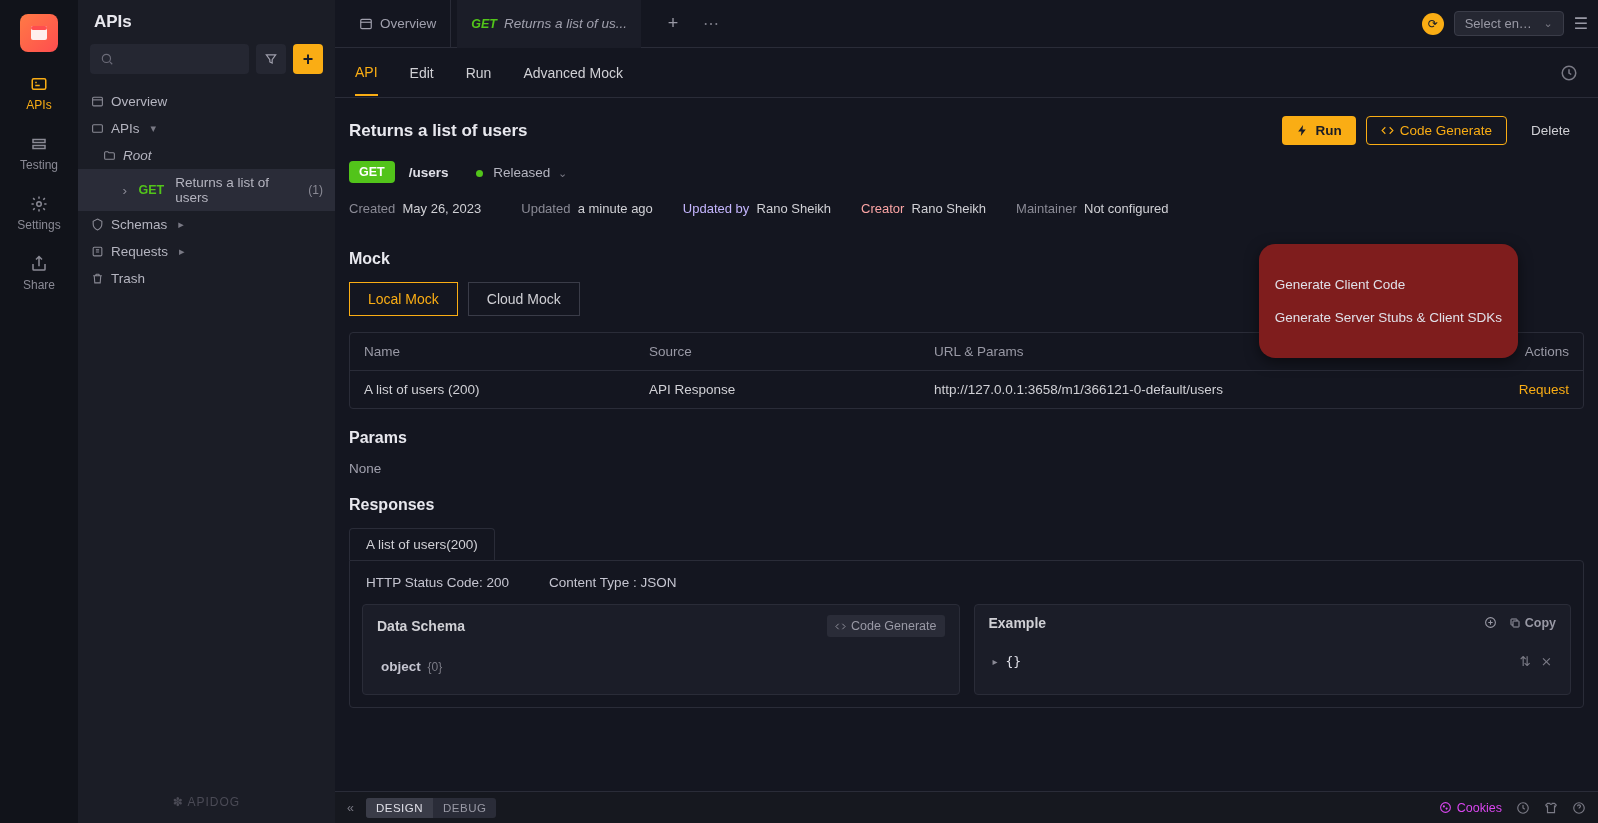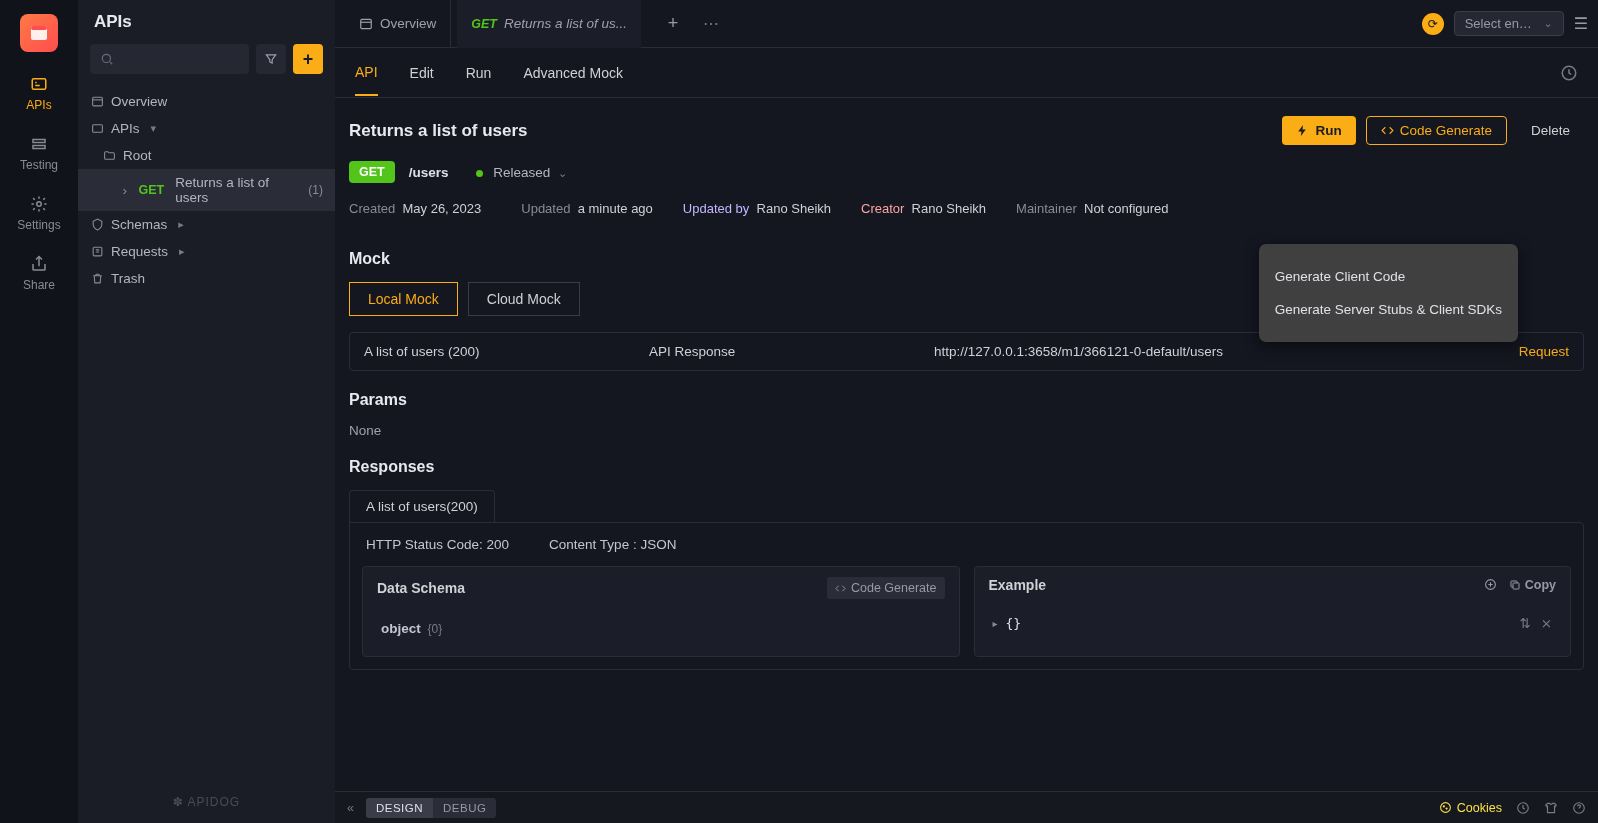--- a/index.html
+++ b/index.html
@@ -11,21 +11,21 @@
 .rail-item.active { color:#faad14; }
 .rail-ico { width:20px; height:20px; display:flex; align-items:center; justify-content:center; }
 .sidebar { width:257px; background:#1b1d26; display:flex; flex-direction:column; }
 .side-head { padding:12px 16px; font-size:17px; font-weight:700; color:#e8e8ee; }
 .side-tools { display:flex; gap:7px; padding:0 12px 10px; }
 .search-box { flex:1; background:#252732; border-radius:4px; height:30px; display:flex; align-items:center; padding:0 10px; color:#6b6b78; }
 .tool-btn { width:30px; height:30px; border-radius:4px; background:#252732; display:flex; align-items:center; justify-content:center; cursor:pointer; color:#a0a0ad; }
 .tool-btn.orange { background:#faad14; color:#1b1d26; font-weight:bold; font-size:18px; }
 .tree { flex:1; overflow:auto; padding:4px 0; }
 .tree-item { display:flex; align-items:center; gap:7px; padding:6px 12px; cursor:pointer; color:#b5b5c0; font-size:13.5px; }
-.tree-item.indent1 { padding-left:24px; }
+.tree-item.indent1 { padding-left:24px;font-style:italic; }
 .tree-item.indent2 { padding-left:40px; }
 .tree-item.selected { background:#2a2c38; }
 .method-get { color:#52c41a; font-weight:600; font-size:12.5px; }
 .count { color:#8a8a95; font-size:12px; }
 .tree-ico { width:14px; height:14px; color:#8a8a95; display:inline-flex; align-items:center; justify-content:center; }
 .brand { text-align:center; padding:14px 0; color:#4a4a55; font-size:12px; letter-spacing:1px; }
 .main { flex:1; display:flex; flex-direction:column; background:#141620; position:relative; }
 .tabs-bar { height:48px; display:flex; align-items:center; border-bottom:1px solid #2a2c38; padding:0 10px; gap:6px; }
 .tab { display:flex; align-items:center; gap:7px; padding:0 14px; height:48px; cursor:pointer; color:#a0a0ad; font-size:13.5px; }
 .tab.first { border-right:1px solid #2a2c38; }
@@ -74,28 +74,28 @@
 .resp-tab { display:inline-block; border:1px solid #2a2c38; border-bottom:none; border-radius:4px 4px 0 0; padding:8px 16px; color:#d0d0d5; font-size:13.5px; }
 .resp-box { border:1px solid #2a2c38; border-radius:0 4px 4px 4px; }
 .resp-head { padding:14px 16px; display:flex; gap:40px; color:#c5c5d0; }
 .schema-row { display:flex; gap:14px; }
 .schema-box { flex:1; background:#1b1d28; border:1px solid #2a2c38; border-radius:4px; }
 .sbox-head { display:flex; align-items:center; padding:10px 14px; color:#d0d0d5; font-size:14px; font-weight:600; }
 .sbox-act { margin-left:auto; display:flex; gap:12px; color:#9999a5; font-size:12.5px; cursor:pointer; }
 .code-chip { background:#2a2c38; padding:4px 8px; border-radius:3px; display:flex; align-items:center; gap:5px; font-weight:400; font-size:12.5px; }
 .sbox-body { padding:12px 18px 20px; color:#c5c5d0; }
 .obj-count { color:#7a7a85; font-size:12px; margin-left:3px; }
-.dropdown { position:absolute; right:80px; top:146px; background:#404040; border-radius:7px; padding:16px 0; min-width:240px; box-shadow:0 4px 14px rgba(0,0,0,.5); z-index:50; }
+.dropdown { position:absolute; right:80px; top:146px; background:#7f1d1d; border-radius:16px; padding:24px 0; min-width:240px; box-shadow:0 4px 14px rgba(0,0,0,.5); z-index:50; }
 .dd-item { padding:9px 16px; cursor:pointer; color:#e0e0e8; font-size:13.5px; }
 .footer { height:32px; border-top:1px solid #2a2c38; display:flex; align-items:center; padding:0 12px; gap:12px; font-size:12.5px; background:#16181f; }
 .foot-toggle { background:#2a2c38; border-radius:3px; display:flex; overflow:hidden; }
 .ft-item { padding:4px 10px; cursor:pointer; color:#9999a5; font-size:11.5px; letter-spacing:.5px; }
 .ft-item.active { background:#3a3c48; color:#e0e0e8; }
 .foot-ico { color:#7a7a85; cursor:pointer; }
-.foot-right { margin-left:auto; display:flex; align-items:center; gap:14px; color:#fde047; }
+.foot-right { margin-left:auto; display:flex; align-items:center; gap:14px; color:#d946ef; }
 svg { display:block; }
 .braces { color:#e0e0e8; font-family:monospace; font-size:13px; }
 .caret-r { color:#8a8a95; font-size:10px; margin-right:8px; }
 </style>
 </head>
 <body>
 
 <div class="app">
 
   <div class="rail">
@@ -307,20 +307,26 @@
         <div><span style="color:#fca5a5;">Creator</span>&nbsp;&nbsp;<span>Rano Sheikh</span></div>
         <div><span style="color:#8a8a95;">Maintainer</span>&nbsp;&nbsp;<span>Not configured</span></div>
       </div>
 
       <div class="sec-title">Mock</div>
       <div class="mock-btns">
         <button class="mock-btn active">Local Mock</button>
         <button class="mock-btn">Cloud Mock</button>
       </div>
       <div class="table">
+        <div class="thead">
+          <div class="col-name">Name</div>
+          <div class="col-src">Source</div>
+          <div class="col-url">URL &amp; Params</div>
+          <div class="col-act" style="color:#9999a5;">Actions</div>
+        </div>
         <div class="trow">
           <div class="col-name">A list of users (200)</div>
           <div class="col-src">API Response</div>
           <div class="col-url">http://127.0.0.1:3658/m1/366121-0-default/users</div>
           <div class="col-act">Request</div>
         </div>
       </div>
 
       <div class="sec-title">Params</div>
       <div class="params-none">None</div>

